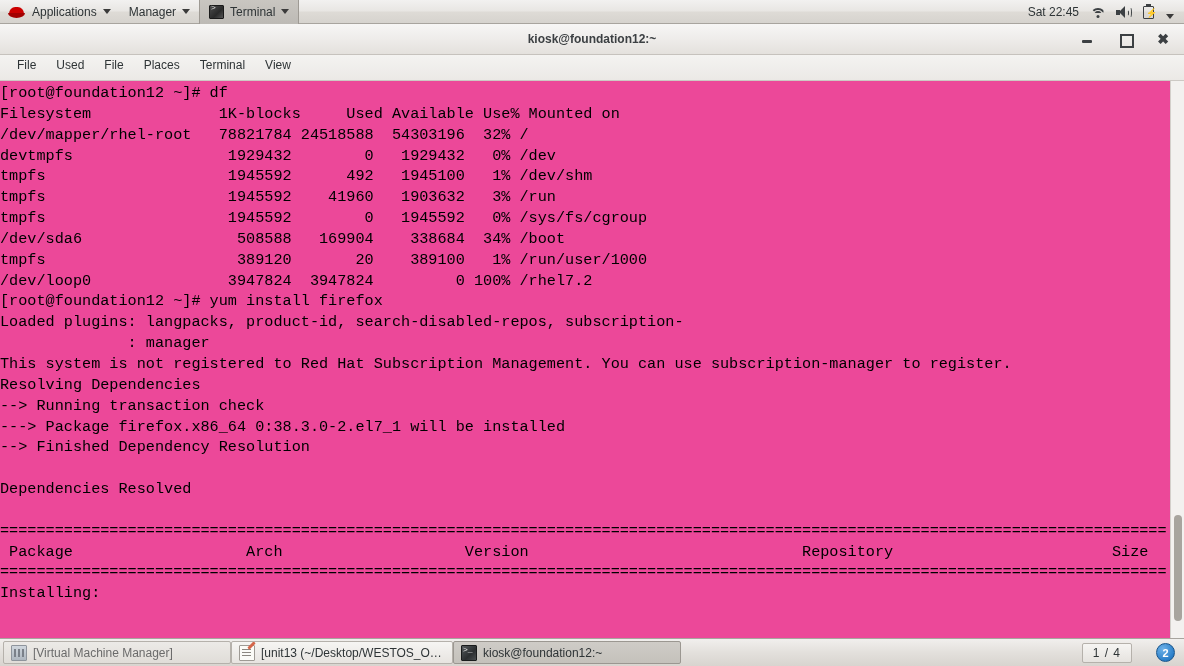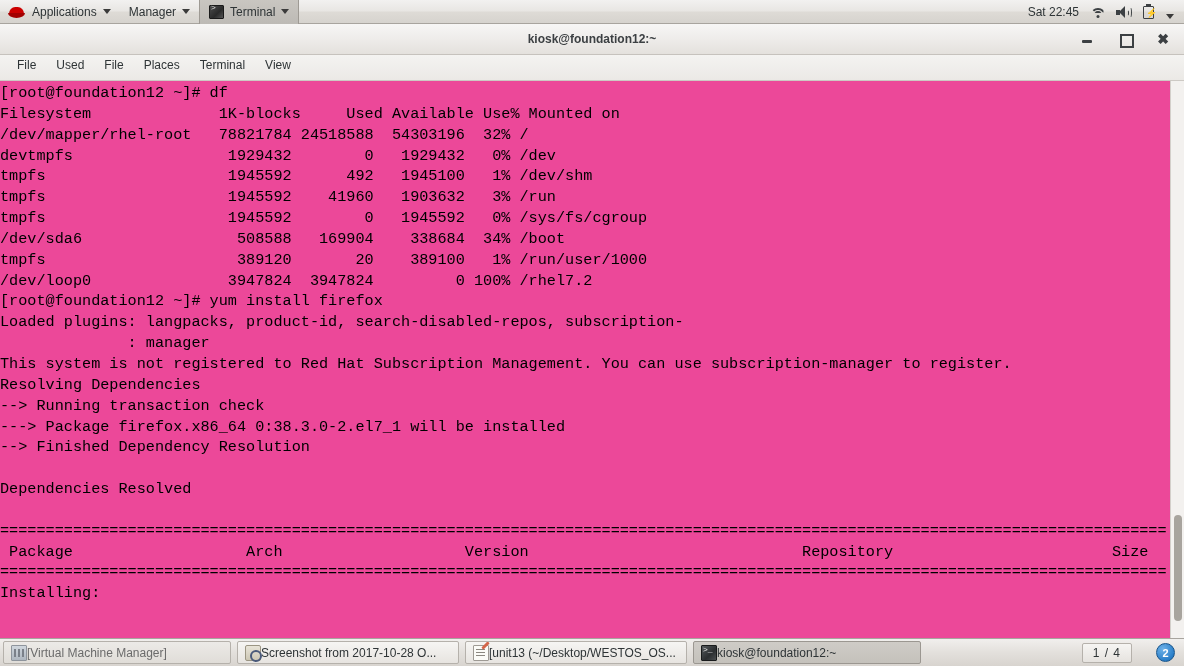--- a/index.html
+++ b/index.html
@@ -206,23 +206,23 @@
   #taskbar {
     position: absolute; bottom: 0; left: 0;
     width: 1184px; height: 28px;
     background: linear-gradient(to bottom, #f1efed 0%, #e3e0dc 50%, #d8d4cf 100%);
     border-top: 1px solid #a8a49e;
     display: flex; align-items: center;
     padding: 0 3px;
     font-size: 12px; color: #2e3436;
   }
   .task {
-    display: flex; align-items: center; 
+    display: flex; align-items: center; gap: 6px;
     height: 23px; padding: 0 7px;
-    margin-right: 6px;
+    margin-right: 0;
     border: 1px solid #b5b1ab;
     border-radius: 2px;
     background: linear-gradient(to bottom, #f6f5f3 0%, #e7e4e0 100%);
     white-space: nowrap; overflow: hidden;
     cursor: default;
   }
   .task.w1 { width: 228px; color: #6b6b6b;
     background: linear-gradient(to bottom, #eceae7 0%, #e0ddd8 100%); }
   .task.w2 { width: 222px; }
   .task.w3 { width: 222px; }
@@ -399,24 +399,20 @@
   </div>
 </div>
 
 <div id="taskbar">
 
   <div class="task w1">
     <span class="tico vmm"></span>
     <span class="task-label">[Virtual Machine Manager]</span>
   </div>
 
-  <div class="task w2">
-    <span class="tico shot"></span>
-    <span class="task-label">Screenshot from 2017-10-28 O...</span>
-  </div>
 
   <div class="task w3">
     <span class="tico edit"></span>
     <span class="task-label">[unit13 (~/Desktop/WESTOS_OS...</span>
   </div>
 
   <div class="task w4">
     <span class="tico term"></span>
     <span class="task-label">kiosk@foundation12:~</span>
   </div>

